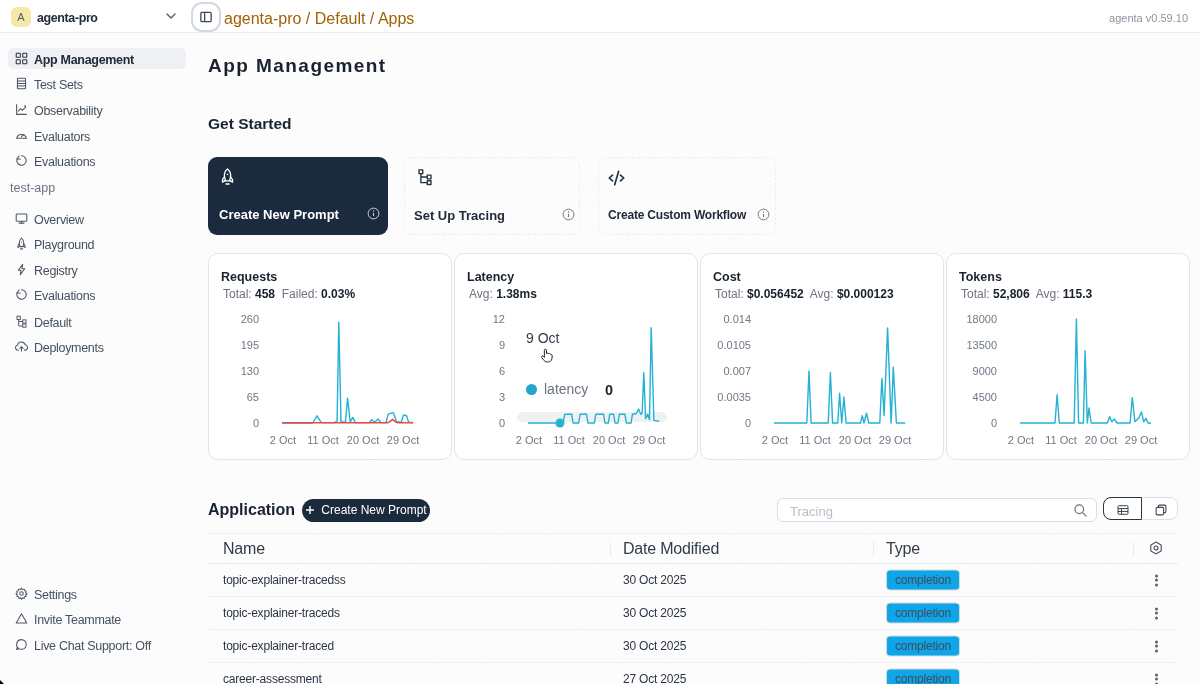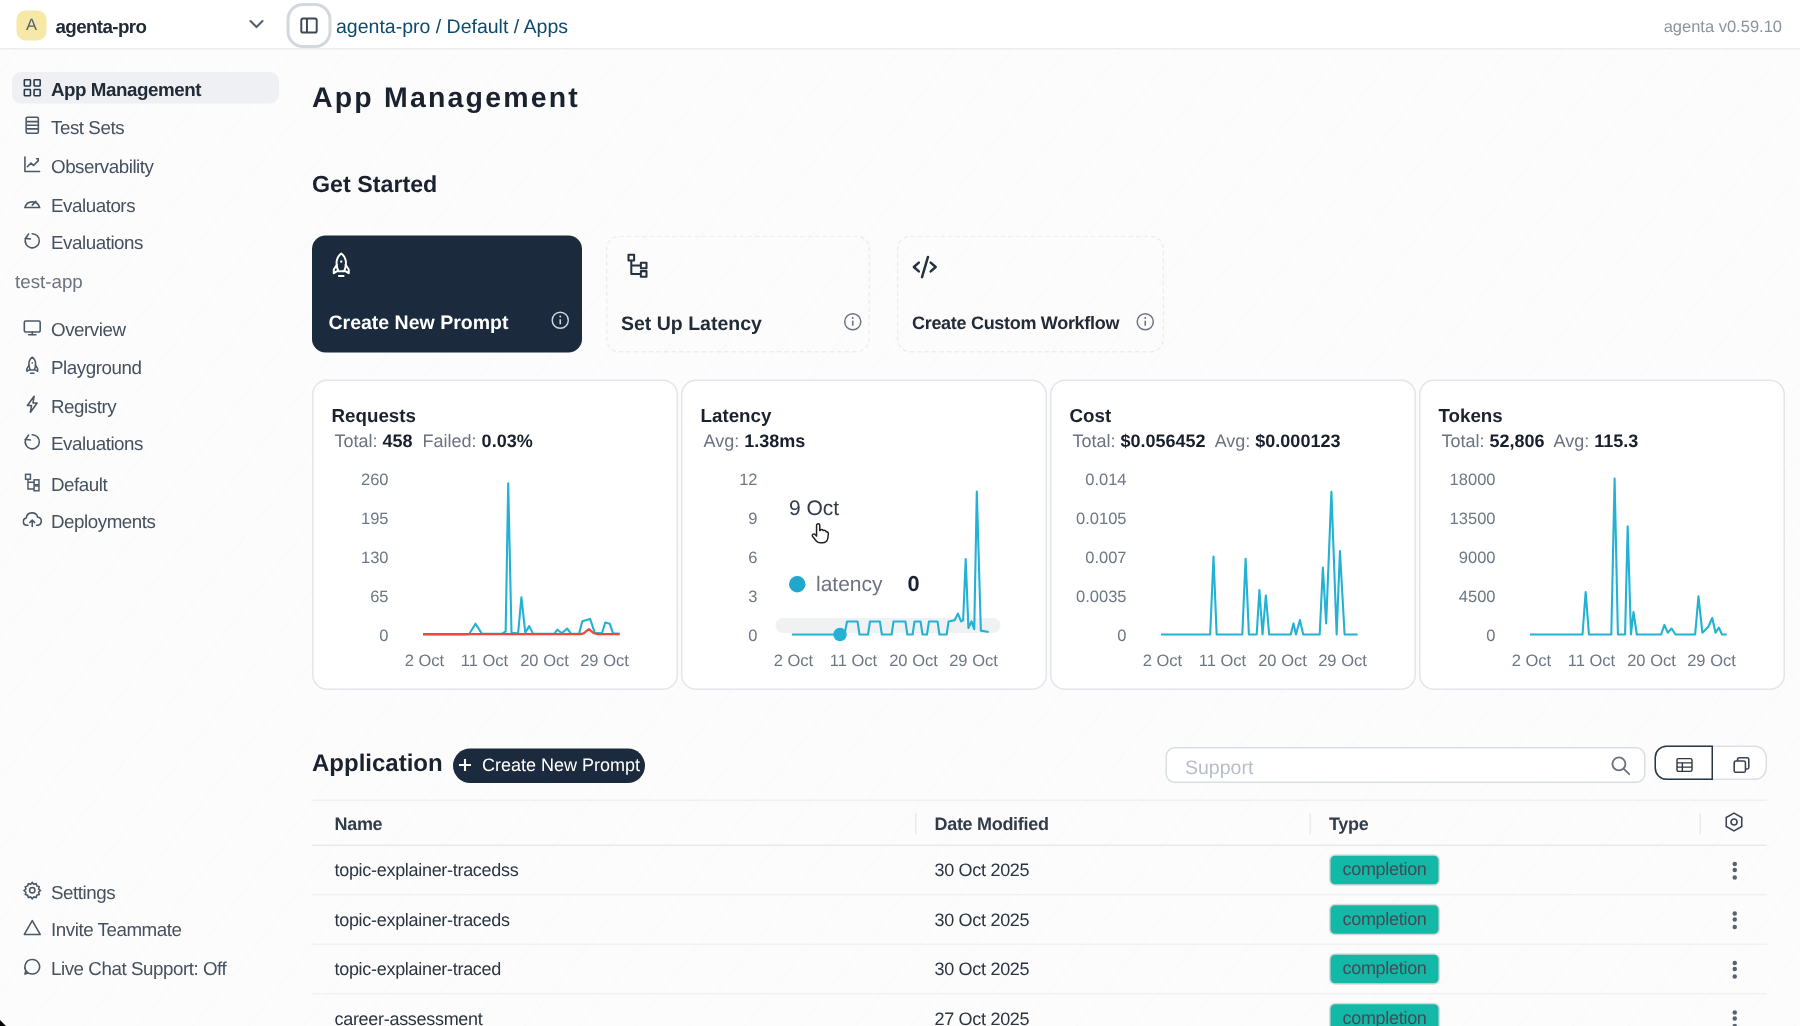--- a/index.html
+++ b/index.html
@@ -11,21 +11,21 @@
   background-image: repeating-linear-gradient(128deg, rgba(27,43,59,0.009) 0 1.5px, transparent 1.5px 29px);
   position:relative;
 }
 
 
 #topbar { position:absolute; left:0; top:0; width:1200px; height:33px; background:#fff; border-bottom:1px solid #eaedf0; }
 #avatar { position:absolute; left:11px; top:7px; width:20px; height:20px; background:#f6e8a6; border-radius:6px; font-size:11px; color:#55606e; text-align:center; line-height:20px; }
 #wsname { position:absolute; left:37px; top:11px; font-size:12.5px; letter-spacing:-0.4px; font-weight:bold; color:#222b38; }
 #chev { position:absolute; left:165px; top:8px; color:#555f6c; }
 #toggle { position:absolute; left:191px; top:2px; width:30px; height:30px; border:2px solid #d3d8de; border-radius:11px; background:#fff; }
-#crumb { position:absolute; left:224px; top:10px; font-size:13px; color:#0c4a6e; }
+#crumb { position:absolute; left:224px; top:10px; font-size:16px; color:#a16207; }
 #ver { position:absolute; right:12px; top:12px; font-size:11px; color:#8a93a0; }
 
 
 #sidebar { position:absolute; left:0; top:33px; width:194px; height:651px; }
 .sitem { position:absolute; left:8px; width:178px; height:21px; font-size:12.5px; letter-spacing:-0.3px; color:#45515e; }
 .sitem .ic { position:absolute; left:7px; top:4px; width:13px; height:13px; }
 .sitem .lb { position:absolute; left:26px; top:5px; }
 .sitem.active { background:#eef0f3; border-radius:6px; color:#222b38; }
 .sitem.active .lb { font-weight:bold; }
 .sgroup { position:absolute; left:10px; font-size:12.5px; color:#6b7280; }
@@ -49,26 +49,26 @@
 
 #apph { position:absolute; left:208px; top:501px; font-size:16px; font-weight:bold; color:#1a2230; }
 #newbtn { position:absolute; left:302px; top:499px; width:128px; height:23px; background:#1b2b3d; border-radius:12px; color:#fff; font-size:12px; text-align:center; line-height:23px; }
 #search { position:absolute; left:777px; top:498px; width:320px; height:24px; border:1px solid #d9dee3; border-radius:6px; background:#fff; }
 #search .ph { position:absolute; left:12px; top:5px; font-size:13px; color:#b6bec8; }
 #seg { position:absolute; left:1103px; top:497px; width:75px; height:23px; border:1px solid #dce0e5; border-radius:8px; background:#fff; }
 #seg .sel { position:absolute; left:-1px; top:-1px; width:39px; height:23px; border:1px solid #2a3744; border-radius:8px 0 0 8px; }
 
 
 #tbl { position:absolute; left:208px; top:533px; width:970px; }
-.thead { position:relative; height:31px; border-top:1px solid #edeff1; border-bottom:1px solid #e8eaee; font-size:12px; letter-spacing:-0.2px; font-weight:bold; color:#323c49;text-align:right; }
+.thead { position:relative; height:31px; border-top:1px solid #edeff1; border-bottom:1px solid #e8eaee; font-size:16px; letter-spacing:-0.2px; font-weight:normal; color:#323c49;text-align:right; }
 .trow { position:relative; height:33px; border-bottom:1px solid #f0f1f3; font-size:12px; letter-spacing:-0.2px; color:#2b3542; }
 .cname { position:absolute; left:15px; top:50%; transform:translateY(-50%); }
 .cdate { position:absolute; left:415px; top:50%; transform:translateY(-50%); }
 .ctype { position:absolute; left:678px; top:50%; transform:translateY(-50%); }
-.tag { display:inline-block; border:1px solid #d9d9d9; border-radius:4px; background:#14b8a6; font-size:12px; color:#424c59; padding:2px 8px 3px; }
+.tag { display:inline-block; border:1px solid #d9d9d9; border-radius:4px; background:#0ea5e9; font-size:12px; color:#424c59; padding:2px 8px 3px; }
 .vline { position:absolute; top:8px; width:1px; height:14px; background:#e8eaee; }
 .dots { position:absolute; left:947px; top:50%; transform:translateY(-50%); width:3px; }
 .dots i { display:block; width:3px; height:3px; border-radius:50%; background:#58616e; margin:1.5px 0; }
 </style>
 </head>
 <body>
 
 <div id="topbar">
   <div id="avatar">A</div>
   <div id="wsname">agenta-pro</div>
@@ -240,21 +240,21 @@
 </div>
 <div class="gscard" id="gs2">
   <svg style="position:absolute;left:11px;top:10px" width="18" height="18" viewBox="0 0 24 24">
       <g fill="none" stroke="#26313f" stroke-width="1.8" stroke-linejoin="round">
         <rect x="4" y="2.5" width="5" height="5"></rect>
         <rect x="15" y="9.5" width="5" height="5"></rect>
         <rect x="15" y="17" width="5" height="5"></rect>
         <path d="M6.5 7.5 l0 12 8.5 0 M6.5 12 l8.5 0"></path>
       </g>
     </svg>
-  <div class="gtitle">Set Up Latency</div>
+  <div class="gtitle">Set Up Tracing</div>
   <svg class="ginfo" style="left:157px" viewBox="0 0 16 16">
       <circle cx="8" cy="8" r="6.6" fill="none" stroke="#6b7280" stroke-width="1.2"></circle>
       <line x1="8" y1="7.2" x2="8" y2="11.2" stroke="#6b7280" stroke-width="1.3"></line>
       <circle cx="8" cy="4.9" r="0.8" fill="#6b7280"></circle>
     </svg>
 </div>
 <div class="gscard" id="gs3">
   <svg style="position:absolute;left:8px;top:12px" width="19" height="16" viewBox="0 0 24 20">
       <g fill="none" stroke="#26313f" stroke-width="2.1" stroke-linecap="round" stroke-linejoin="round">
         <path d="M7 6.3 L2.8 10 L7 13.7"></path>
@@ -359,21 +359,21 @@
       </g>
     <polyline fill="none" stroke="#23b1d4" stroke-width="1.4" stroke-linejoin="round" points="73.0,169.0 108.0,169.0 110.1,140.7 112.3,169.0 127.2,169.0 129.4,65.0 131.6,169.0 136.4,169.0 138.1,96.8 140.3,169.0 142.0,154.0 144.2,169.0 160.4,169.0 162.6,162.6 164.8,167.8 167.4,165.0 170.0,169.0 183.1,169.0 185.3,143.6 187.9,167.8 191.9,163.8 194.5,158.0 196.7,167.8 198.9,164.4 201.0,169.0 204.1,169.0"></polyline>
   </svg>
 </div>
 
 <div id="apph">Application</div>
 <div id="newbtn"><svg width="10" height="10" viewBox="0 0 10 10" style="vertical-align:-1px;margin-right:6px">
       <path d="M5 1 v8 M1 5 h8" stroke="#fff" stroke-width="1.4"></path>
     </svg>Create New Prompt</div>
 <div id="search">
-  <div class="ph">Support</div>
+  <div class="ph">Tracing</div>
   <svg width="15" height="15" viewBox="0 0 16 16" style="position:absolute;right:8px;top:4px">
       <circle cx="6.7" cy="6.7" r="4.6" fill="none" stroke="#6b7280" stroke-width="1.3"></circle>
       <line x1="10.2" y1="10.2" x2="14" y2="14" stroke="#6b7280" stroke-width="1.3" stroke-linecap="round"></line>
     </svg>
 </div>
 <div id="seg">
   <div class="sel"></div>
   <svg width="12" height="10" viewBox="0 0 16 14" style="position:absolute;left:13px;top:7px">
       <g fill="none" stroke="#2a3744" stroke-width="1.3">
         <rect x="1" y="1" width="14" height="12" rx="1.5"></rect>

